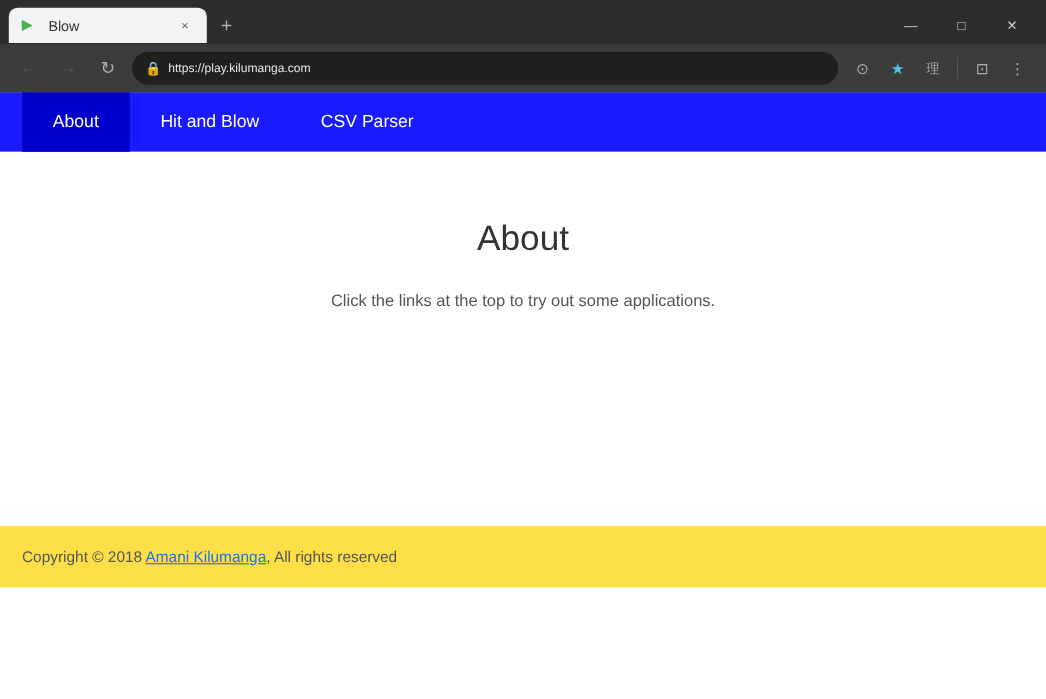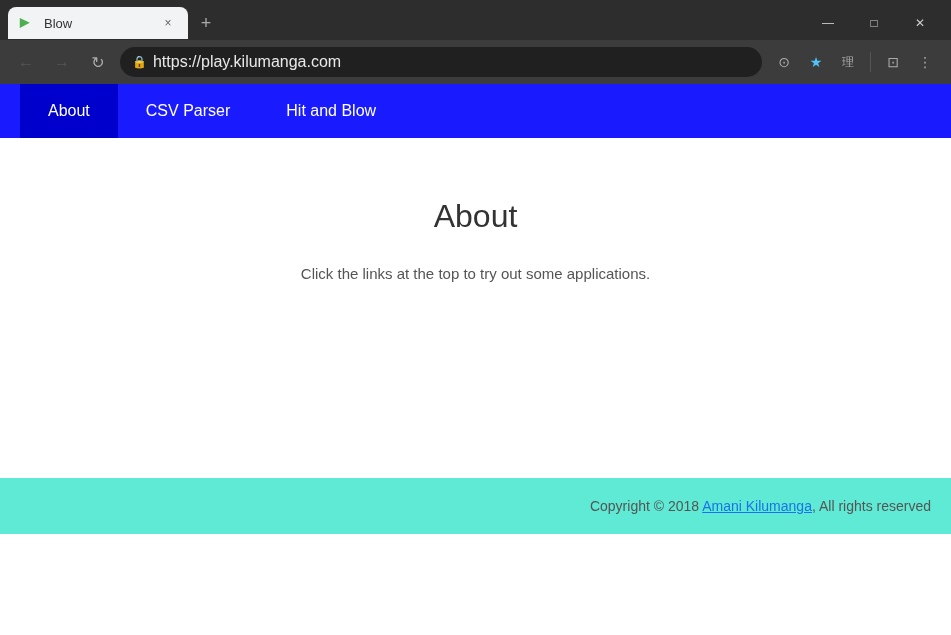--- a/index.html
+++ b/index.html
@@ -116,21 +116,21 @@
       align-items: center;
       padding: 4px 12px;
       height: 30px;
       gap: 6px;
     }
 
     .lock-icon { color: #aaa; font-size: 12px; }
 
     .url-text {
       color: #e8e8e8;
-      font-size: 16px;
+      font-size: 11px;
     }
 
     .browser-actions {
       display: flex;
       align-items: center;
       gap: 4px;
     }
 
     .browser-action-btn {
       width: 28px;
@@ -195,22 +195,22 @@
       font-weight: normal;
     }
 
     .page-description {
       font-size: 15px;
       color: #555;
       text-align: center;
     }
 
     .page-footer {
-      background: #5eead4;
-      text-align: right;
+      background: #fde047;
+      text-align: left;
       padding: 20px;
       font-size: 14px;
       color: #555;
       border-top: none;
     }
 
     .footer-link {
       color: #1a73e8;
       text-decoration: underline;
     }
@@ -247,22 +247,22 @@
       <div class="browser-action-btn translate">理</div>
       <div class="divider-vertical"></div>
       <div class="browser-action-btn">⊡</div>
       <div class="browser-action-btn">⋮</div>
     </div>
   </div>
 </div>
 
 <nav class="nav-bar">
   <a class="nav-item active">About</a>
+  <a class="nav-item">Hit and Blow</a>
   <a class="nav-item">CSV Parser</a>
-  <a class="nav-item">Hit and Blow</a>
 </nav>
 
 <div class="page-content">
   <div class="page-main">
     <h1 class="page-heading">About</h1>
     <p class="page-description">Click the links at the top to try out some applications.</p>
   </div>
 </div>
 
 <div class="page-footer">

